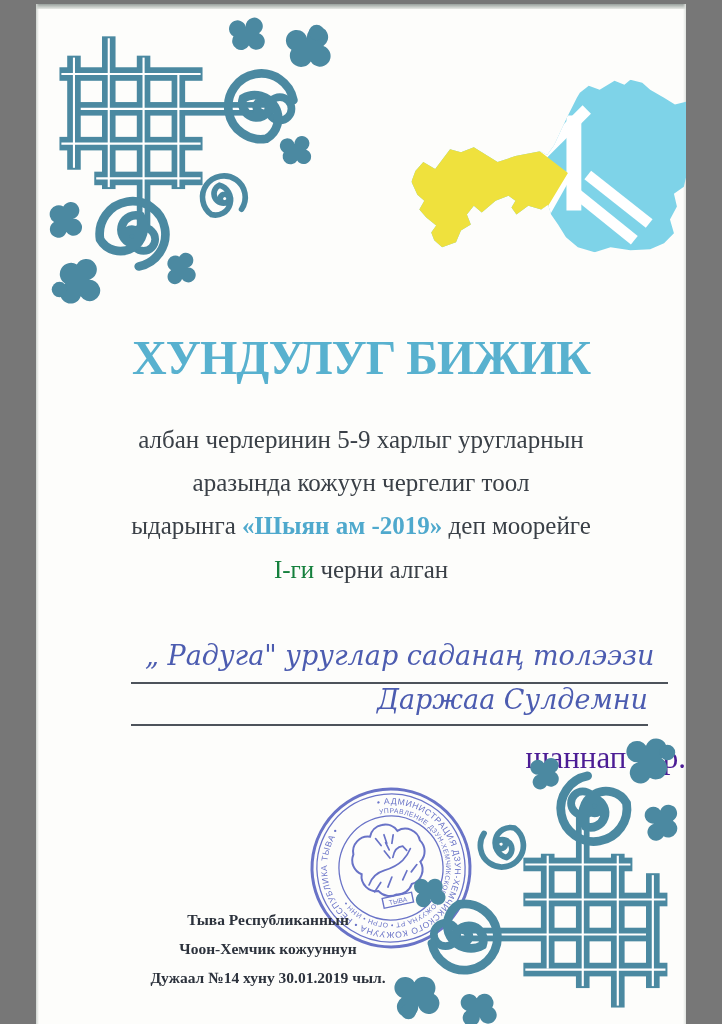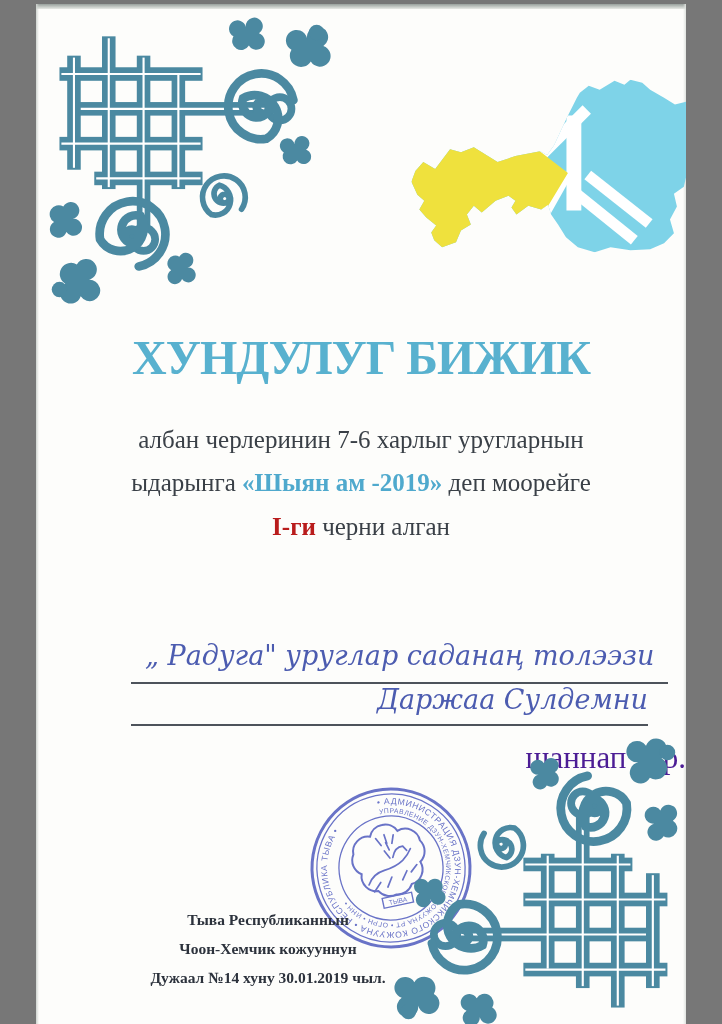--- a/index.html
+++ b/index.html
@@ -22,21 +22,21 @@
 
   .title{
     position:absolute;left:0;top:326px;width:100%;text-align:center;
     font-size:48px;font-weight:bold;letter-spacing:-1px;color:#58b1cf;
   }
   .body-text{
     position:absolute;left:0;top:414px;width:100%;text-align:center;
     font-size:25px;line-height:43px;color:#3a4047;
   }
   .accent-blue{color:#4fa9cd;font-weight:bold;}
-  .accent-orange{color:#b91c1c;font-weight:bold;}
+  .accent-orange{color:#15803d;font-weight:normal;}
   .award-line{margin-top:1px;}
 
   .hw-line{
     position:absolute;border-bottom:2px solid #4d535b;text-align:left;
     font-family:"DejaVu Serif",serif;font-style:italic;
     color:#4c5cb0;font-size:27px;white-space:nowrap;
   }
   .hw-1{left:95px;top:636px;width:523px;height:42px;padding-left:14px;}
   .hw-2{left:95px;top:680px;width:517px;height:40px;text-align:right;}
 
@@ -121,21 +121,22 @@
       <line x1="171" y1="114" x2="149" y2="153" stroke="#ffffff" stroke-width="10"></line>
       <line x1="176" y1="132" x2="238" y2="182" stroke="#ffffff" stroke-width="11"></line>
       <line x1="191" y1="116" x2="253" y2="165" stroke="#ffffff" stroke-width="11"></line>
       <path d="M0,80 L140,90 L171,114 L147,154 L100,170 L0,205 Z" fill="#efe13d"></path>
     </g>
   </svg>
 
   <div class="title">ХУНДУЛУГ БИЖИК</div>
 
   <div class="body-text">
-    <div>албан черлеринин 7-6 харлыг уругларнын</div>
+    <div>албан черлеринин 5-9 харлыг уругларнын</div>
+    <div>аразында кожуун чергелиг тоол</div>
     <div><span>ыдарынга </span><span class="accent-blue">«Шыян ам -2019»</span><span> деп моорейге</span></div>
     <div class="award-line"><span class="accent-orange">I-ги</span><span> черни алган</span></div>
   </div>
 
   <div class="hw-line hw-1">„ Радуга" уруглар саданаң толээзи</div>
   <div class="hw-line hw-2">Даржаа  Сулдемни</div>
 
   <div class="closing">шаннап тур.</div>
 
   <svg class="stamp" viewBox="0 0 182 168">

